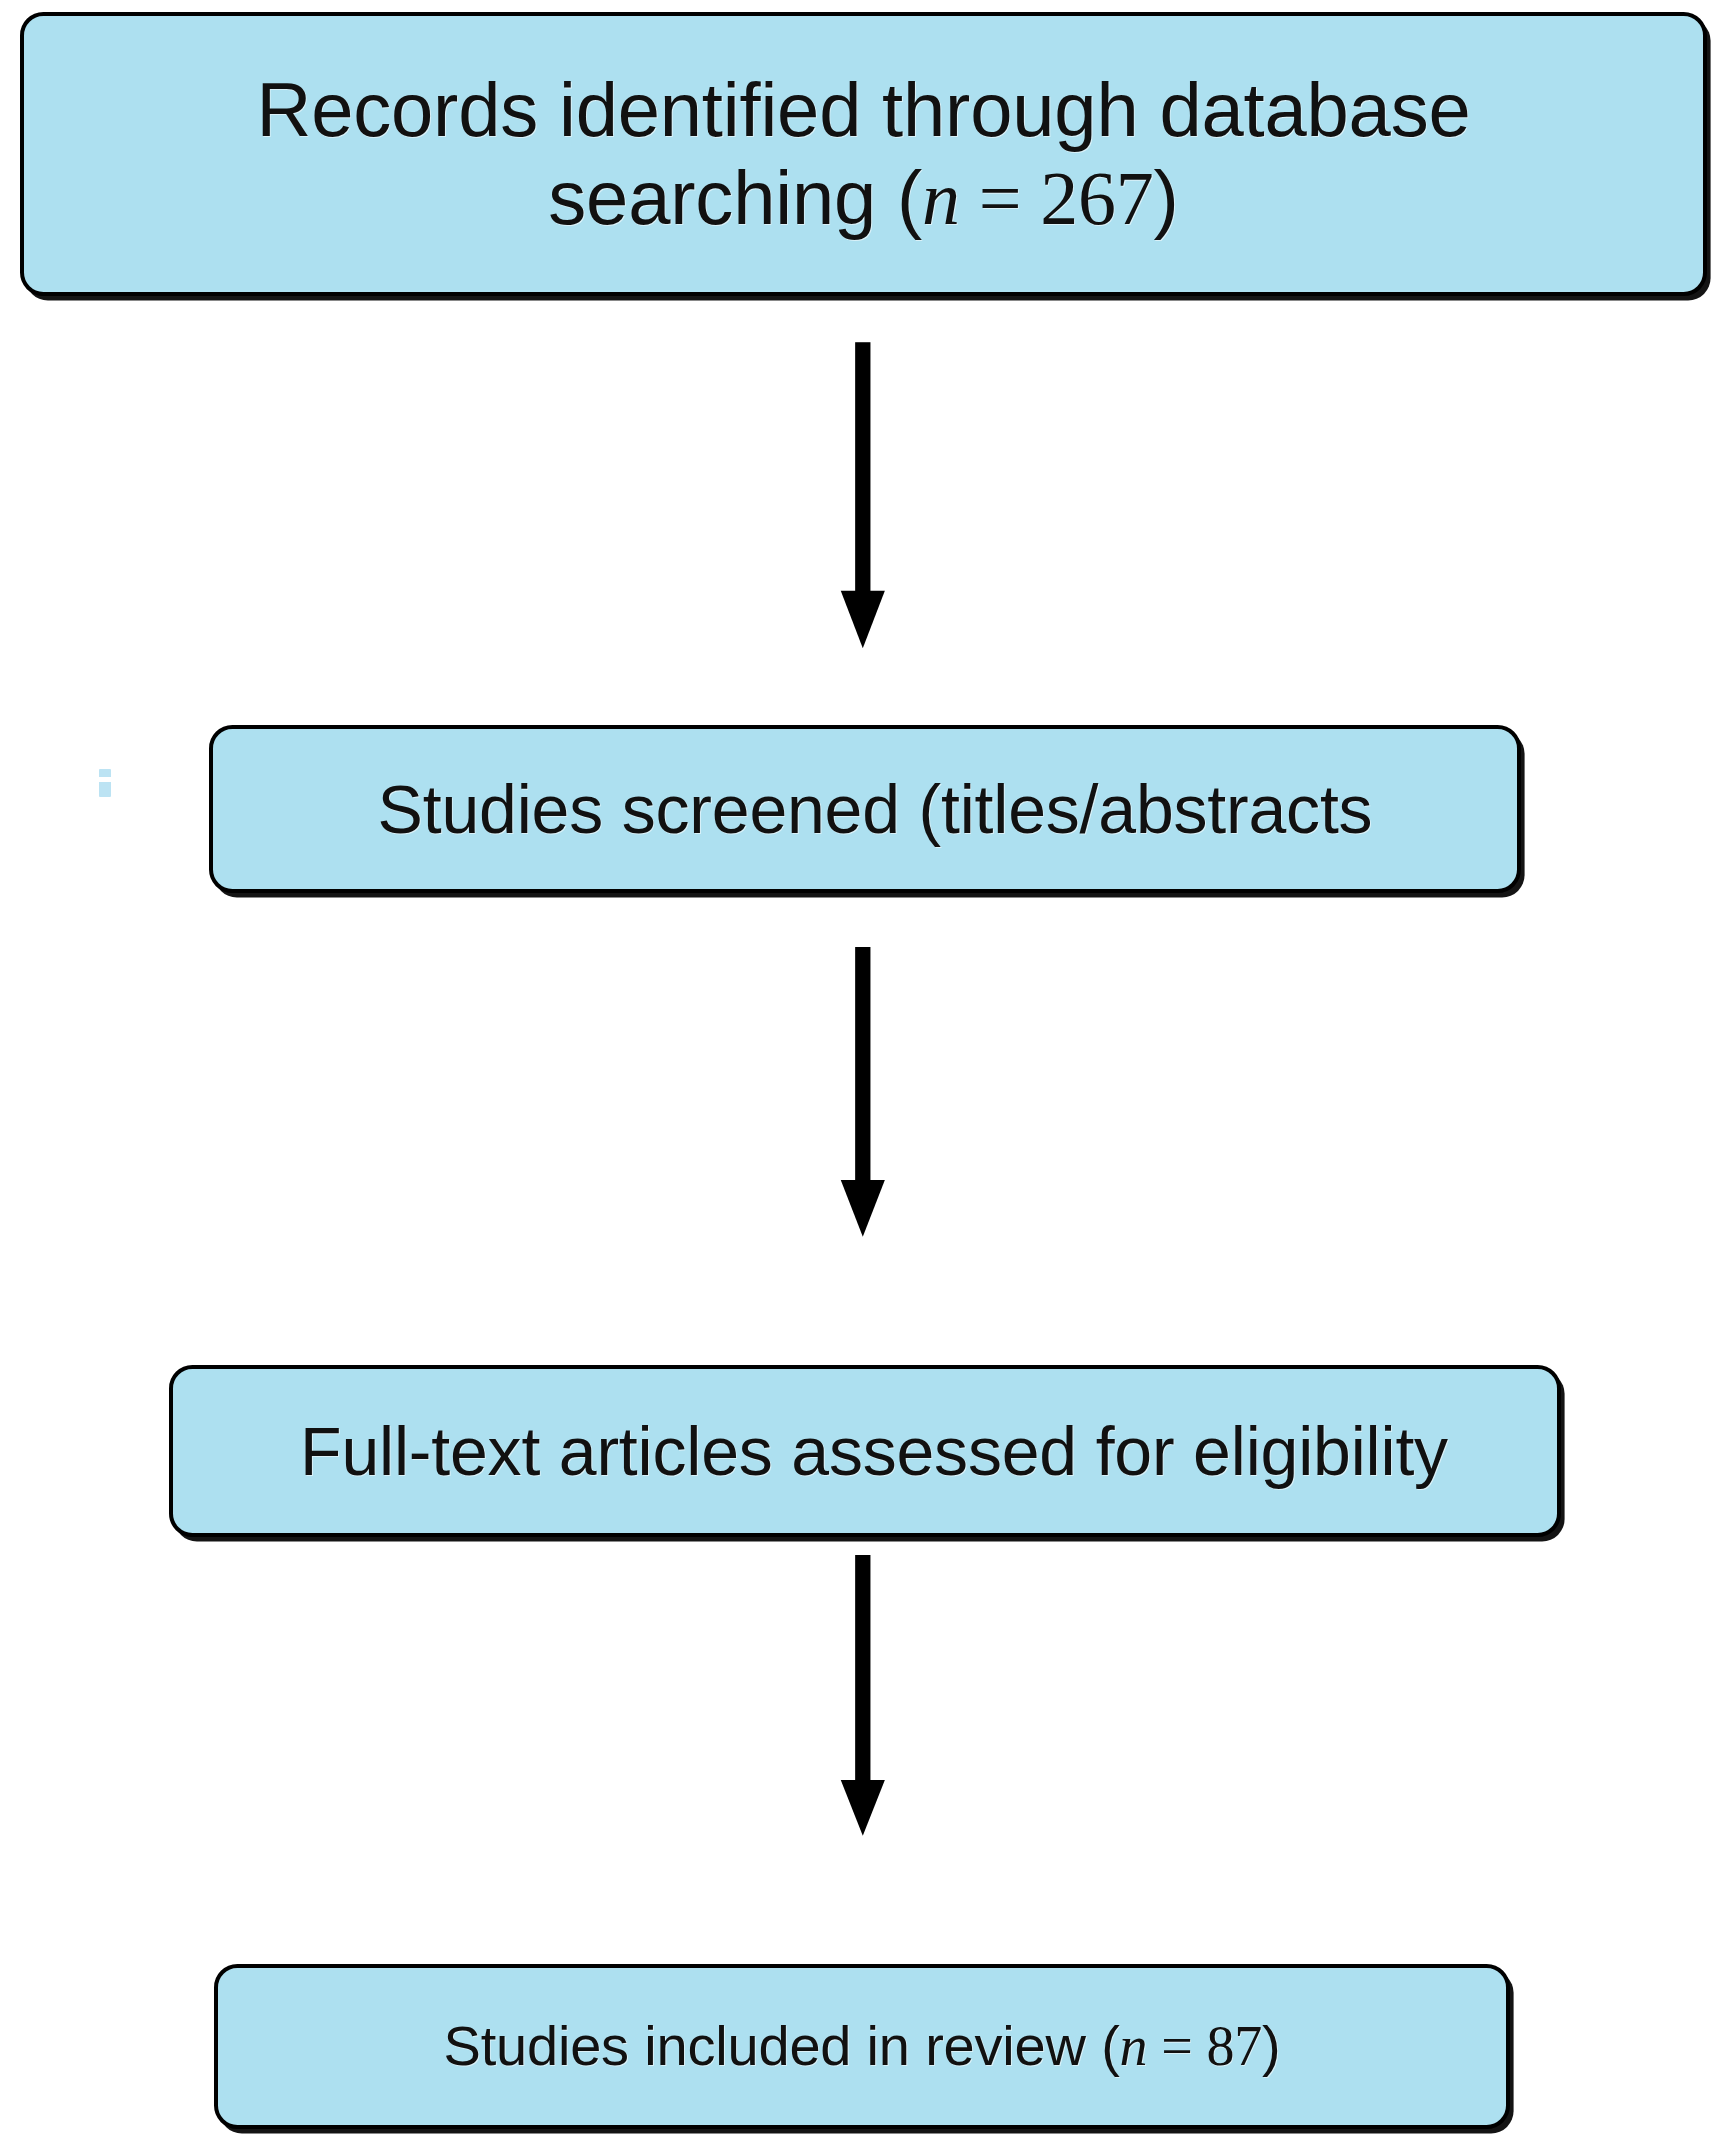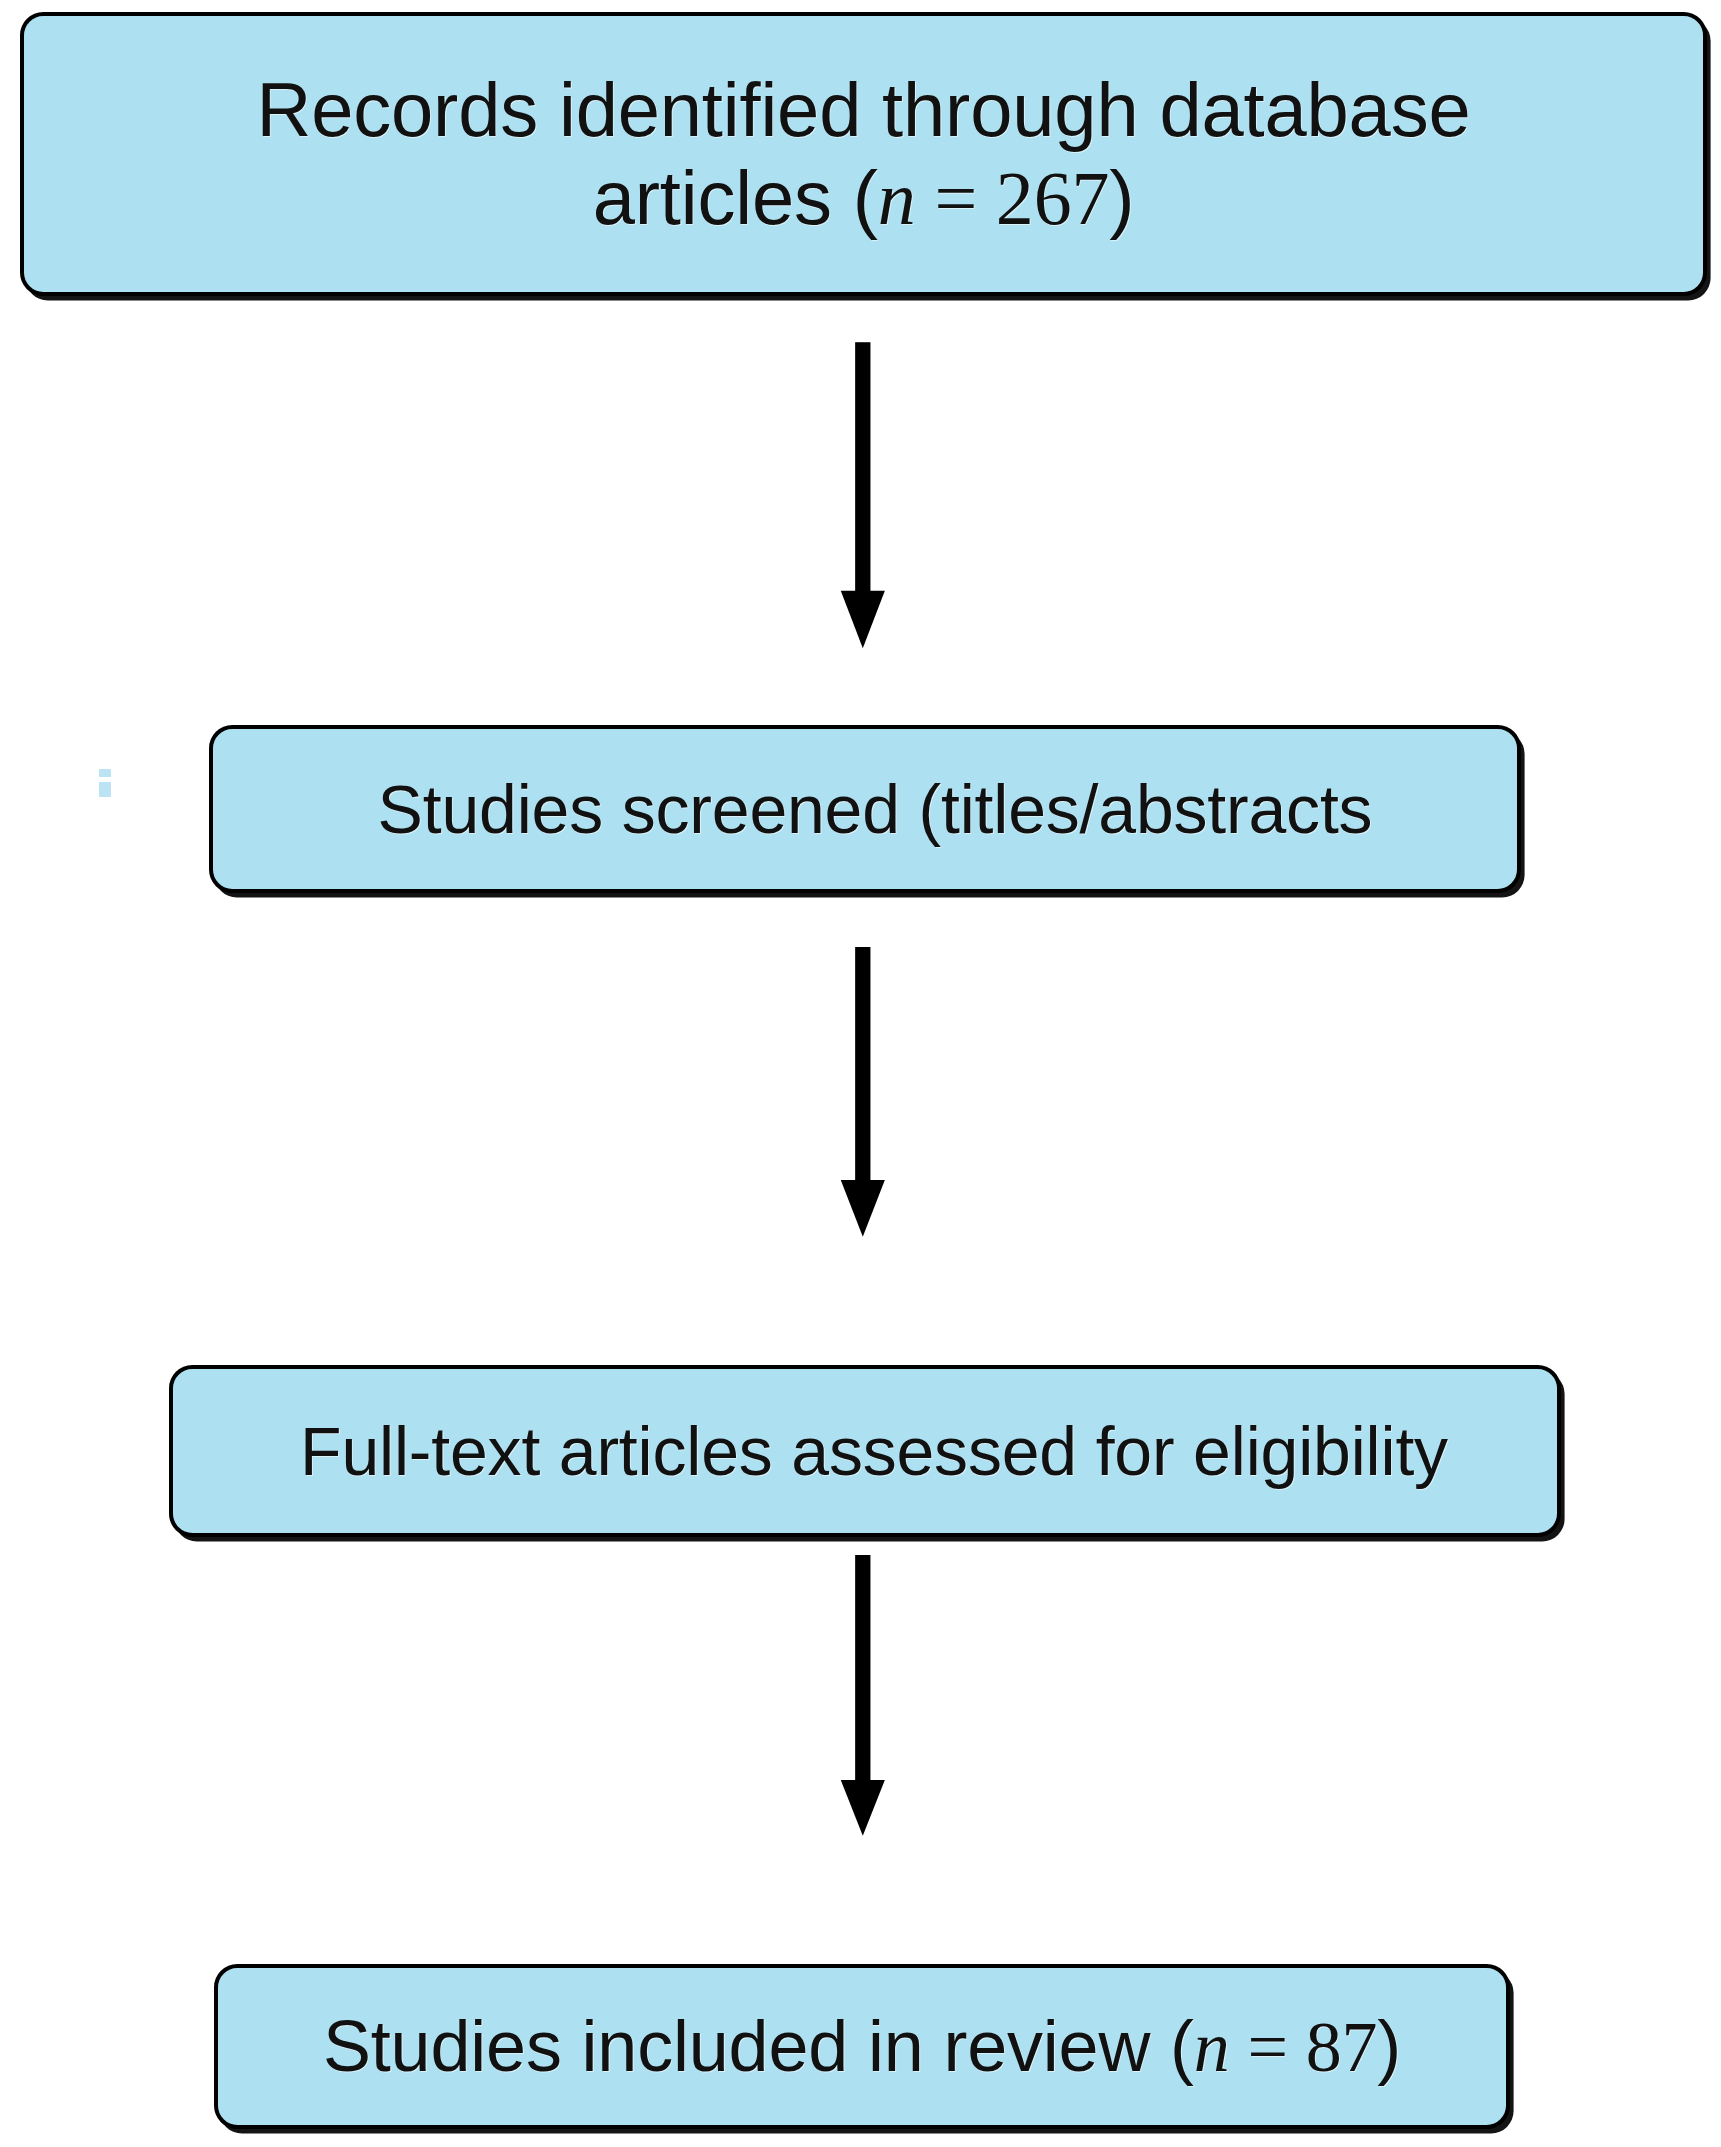--- a/index.html
+++ b/index.html
@@ -68,21 +68,21 @@
   #node-screening .node-label  { font-size: 68px; padding-left: 20px; }
 
   #node-eligibility {
     left: 169px; top: 1335px; width: 1392px; height: 172px; margin-top: 30px;
   }
   #node-eligibility .node-label { font-size: 68px; padding-left: 18px; }
 
   #node-included {
     left: 214px; top: 1964px; width: 1296px; height: 165px;
   }
-  #node-included .node-label { font-size: 72px; }
+  #node-included .node-label { font-size: 56px; }
 
   
   .arrow {
     position: absolute;
     left: 0;
     width: 1722px;
     pointer-events: none;
   }
   .arrow svg { display: block; }
 
@@ -105,21 +105,21 @@
   }
 </style>
 </head>
 <body>
 
 <div id="canvas">
 
   <div class="node" id="node-identification">
     <div class="node-label wrap">
       <span>Records identified through database</span><br>
-      <span>articles (</span><span class="mathn">n</span><span class="matheq"> = 267</span><span>)</span>
+      <span>searching (</span><span class="mathn">n</span><span class="matheq"> = 267</span><span>)</span>
     </div>
   </div>
 
   <div class="arrow" id="arrow-1" style="top:342px;height:311px;">
     <svg width="1722" height="311" viewBox="0 0 1913 345" xmlns="http://www.w3.org/2000/svg">
       <rect x="950" y="0" width="17" height="280" fill="#000000"></rect>
       <polygon points="934,276 983,276 958.5,340" fill="#000000"></polygon>
     </svg>
   </div>
 

